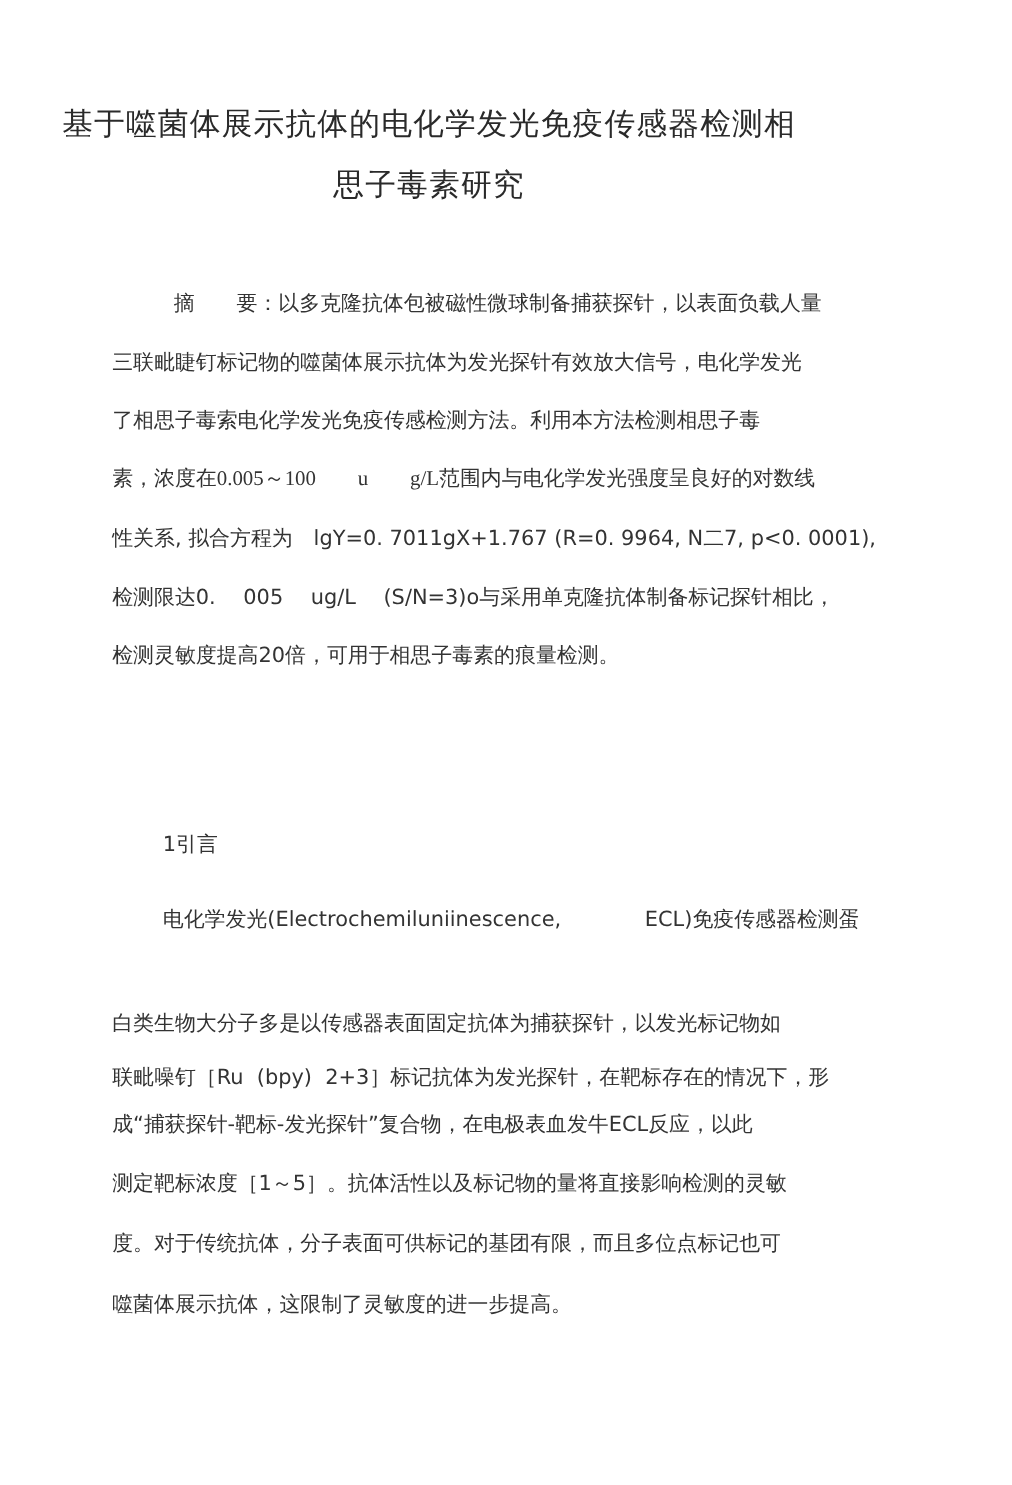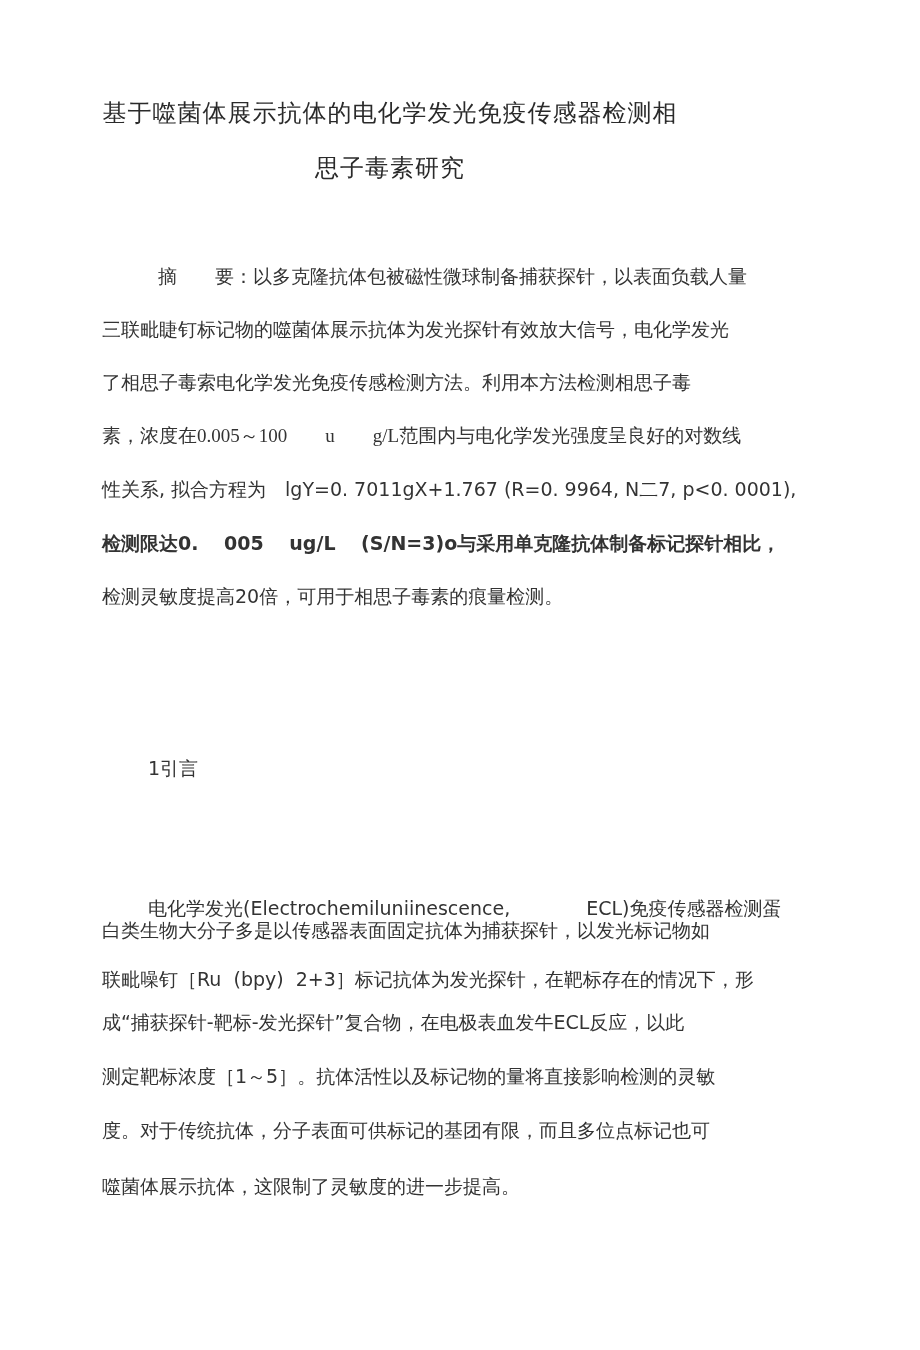--- a/index.html
+++ b/index.html
@@ -1,45 +1,45 @@
 <!DOCTYPE html>
 <html><head>
 <meta charset="utf-8">
 <style>
   html, body { margin: 0; padding: 0; background: #ffffff; }
   body { width: 920px; height: 1350px; position: relative; overflow: hidden;
          font-family: "DejaVu Sans", "Liberation Sans", sans-serif; color: #222222; }
   .page { position: absolute; left: 0; top: 0; width: 920px; height: 1350px; }
   .line { position: absolute; white-space: pre; font-size: 19px; line-height: 24px; color: #333333; }
   .title { position: absolute; left: 0; width: 780px; text-align: center;
-           font-size: 24px; line-height: 36px; color: #2a2a2a; letter-spacing: 1px; }
+           font-size: 28px; line-height: 36px; color: #2a2a2a; letter-spacing: 1px; }
 </style>
 </head>
 <body>
 
 <div class="page">
 
   <div class="title" style="top:95px;">基于噬菌体展示抗体的电化学发光免疫传感器检测相</div>
   <div class="title" style="top:150px;">思子毒素研究</div>
 
   <div>
     <div class="line" style="left:158px; top:264px;"><span>摘　　要：</span><span>以多克隆抗体包被磁性微球制备捕获探针，以表面负载人量</span></div>
     <div class="line" style="left:102px; top:317px;">三联毗睫钉标记物的噬菌体展示抗体为发光探针有效放大信号，电化学发光</div>
     <div class="line" style="left:102px; top:370px;">了相思子毒索电化学发光免疫传感检测方法。利用本方法检测相思子毒</div>
     <div class="line" style="left:102px; top:424px;font-family:Liberation Serif, serif;">素，浓度在0.005～100　　u　　g/L范围内与电化学发光强度呈良好的对数线</div>
     <div class="line" style="left:102px; top:477px;">性关系, 拟合方程为　lgY=0. 7011gX+1.767 (R=0. 9964, N二7, p&lt;0. 0001),</div>
-    <div class="line" style="left:102px; top:531px;font-weight:bold;">检测限达0.　 005　 ug/L　 (S/N=3)o与采用单克隆抗体制备标记探针相比，</div>
+    <div class="line" style="left:102px; top:531px;">检测限达0.　 005　 ug/L　 (S/N=3)o与采用单克隆抗体制备标记探针相比，</div>
     <div class="line" style="left:102px; top:584px;">检测灵敏度提高20倍，可用于相思子毒素的痕量检测。</div>
   </div>
 
 
   <div class="line" style="left:148px; top:756px;">1引言</div>
 
   <div>
-    <div class="line" style="left:148px; top:896px;">电化学发光(Electrochemiluniinescence,　　　　ECL)免疫传感器检测蛋</div>
+    <div class="line" style="left:148px; top:824px;">电化学发光(Electrochemiluniinescence,　　　　ECL)免疫传感器检测蛋</div>
     <div class="line" style="left:102px; top:918px;">白类生物大分子多是以传感器表面固定抗体为捕获探针，以发光标记物如</div>
     <div class="line" style="left:102px; top:967px;text-align:right;">联毗噪钉［Ru  (bpy)  2+3］标记抗体为发光探针，在靶标存在的情况下，形</div>
     <div class="line" style="left:102px; top:1010px;">成“捕获探针-靶标-发光探针”复合物，在电极表血发牛ECL反应，以此</div>
     <div class="line" style="left:102px; top:1064px;">测定靶标浓度［1～5］。抗体活性以及标记物的量将直接影响检测的灵敏</div>
     <div class="line" style="left:102px; top:1118px;">度。对于传统抗体，分子表面可供标记的基团有限，而且多位点标记也可</div>
     <div class="line" style="left:102px; top:1174px;">噬菌体展示抗体，这限制了灵敏度的进一步提高。</div>
   </div>
 
 </div>
 

